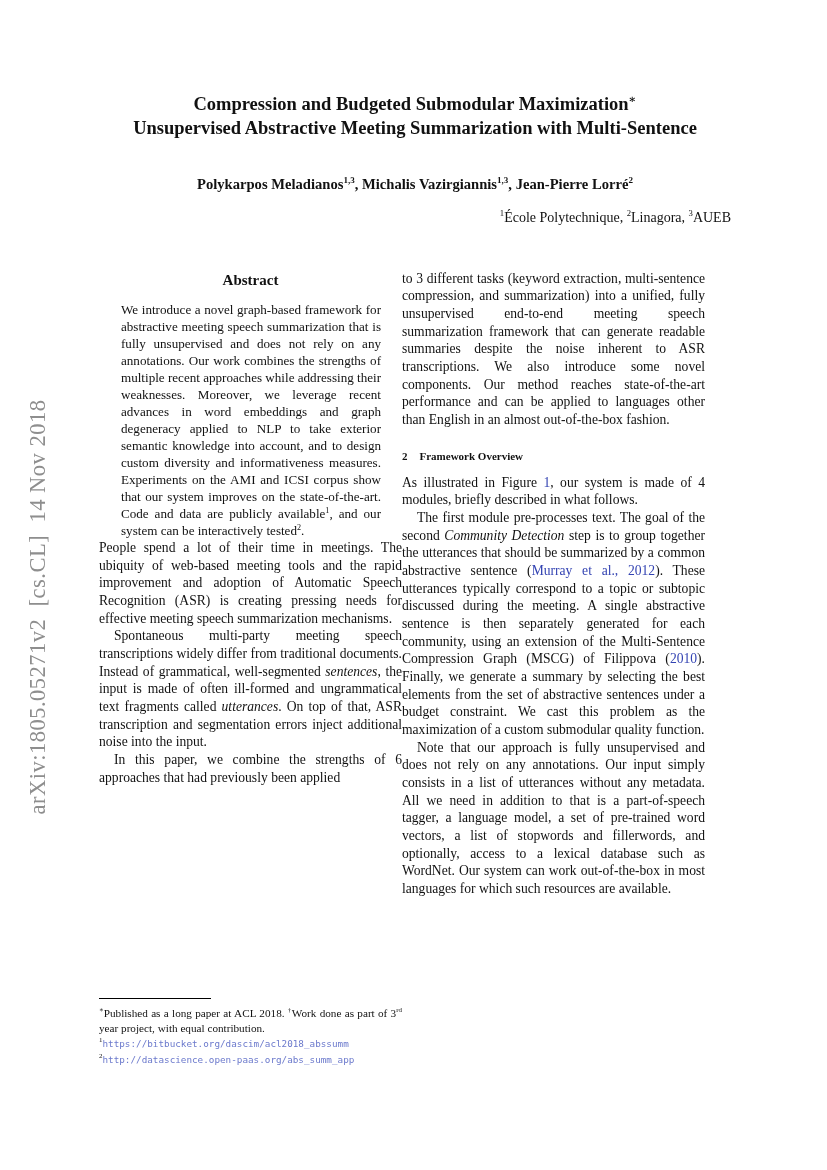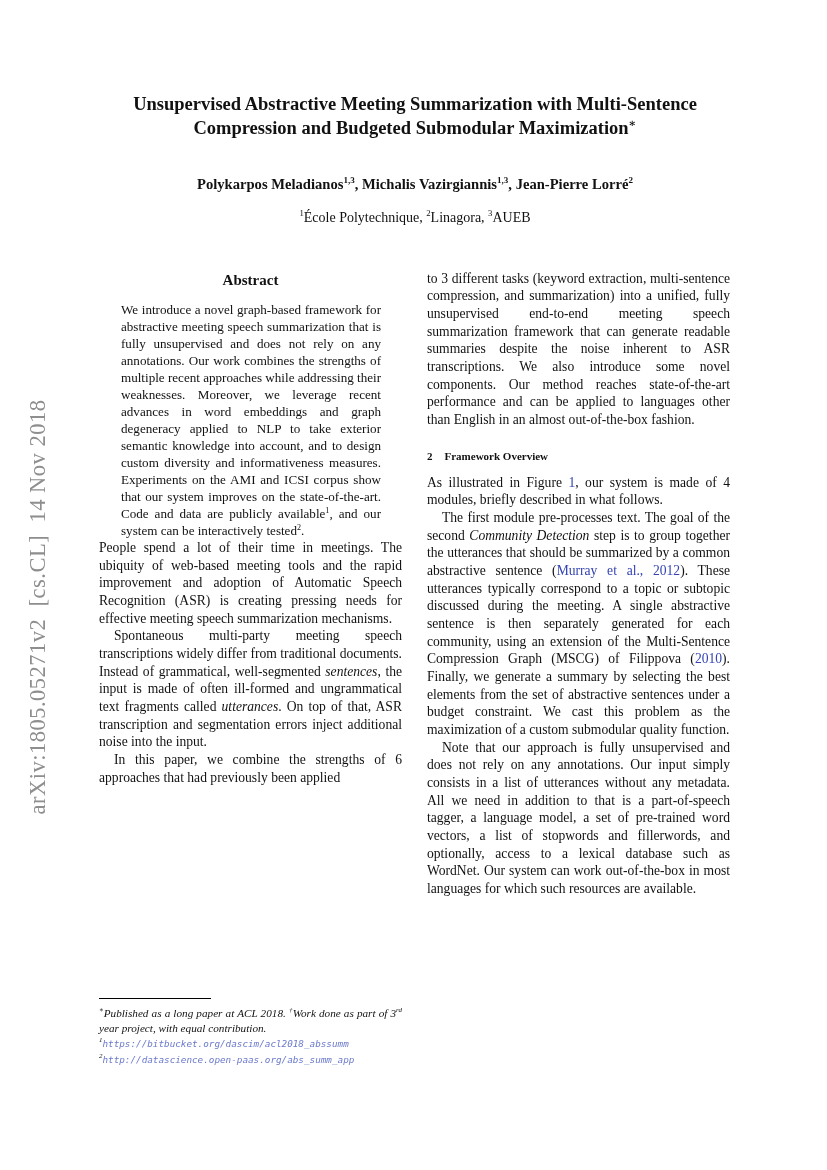--- a/index.html
+++ b/index.html
@@ -22,23 +22,23 @@
     font-size:22.5px;
     letter-spacing:0.5px;
   }
 
   .content { position:absolute; left:99px; top:0; width:632px; }
 
   .title { margin-top:92px; font-size:18.5px; font-weight:bold; text-align:center; line-height:1.32; }
   .title .tline { display:block; }
 
   .authors { margin-top:34px; font-size:14.6px; font-weight:bold; text-align:center; line-height:1.36; }
-  .affil   { margin-top:15px; font-size:14px; text-align:center; }
+  .affil   { margin-top:15px; font-size:14px; text-align:right; }
 
-  .columns { display:flex; gap:25px; margin-top:44px; align-items:center; }
+  .columns { display:flex; margin-top:44px; align-items:center; }
   .col { width:303px; min-height:798px; }
   .col-left { display:flex; flex-direction:column; }
 
   .abs-head { font-size:15px; font-weight:bold; text-align:center; margin:2px 0 12px; }
   .abstract {
     margin:0 21px 0 22px;
     font-size:13.1px; line-height:1.3; text-align:justify;
     hyphens:auto; -webkit-hyphens:auto;
   }
 
@@ -46,21 +46,21 @@
   .sec-num { margin-right:12px; }
 
   .p {
     font-size:13.6px; line-height:1.3; text-align:justify;
     hyphens:auto; -webkit-hyphens:auto;
   }
   .p.ind { text-indent:15px; }
 
   .footnotes { margin-top:auto; }
   .fnrule { width:112px; border-top:1px solid #000; margin-bottom:7px; }
-  .fn { font-size:11.2px; line-height:1.3; text-align:justify; hyphens:auto;font-style:italic; -webkit-hyphens:auto; }
+  .fn { font-size:11.2px; line-height:1.3; text-align:justify; hyphens:auto; -webkit-hyphens:auto; }
   .fn-url { line-height:1.45; }
 
   .rt-sup { vertical-align:super; font-size:0.62em; line-height:0; }
   .rt-i   { font-style:italic; }
   .rt-link{ color:var(--citation-color,#3343b2); }
   .rt-mono{
     font-family:"DejaVu Sans Mono","Liberation Mono",monospace;
     font-size:9.3px;
     color:var(--url-color,#6b79cc);
   }
@@ -68,22 +68,22 @@
 </head>
 <body>
 
 <div class="sheet">
 
   <div class="watermark">arXiv:1805.05271v2  [cs.CL]  14 Nov 2018</div>
 
   <div class="content">
 
     <h1 class="title">
+      <span class="tline"><span>Compression and Budgeted Submodular Maximization</span><span class="rt-sup">∗</span></span>
       <span class="tline">Unsupervised Abstractive Meeting Summarization with Multi-Sentence</span>
-      <span class="tline"><span>Compression and Budgeted Submodular Maximization</span><span class="rt-sup">∗</span></span>
     </h1>
 
     <div class="authors">
       <div><span>Polykarpos Meladianos</span><span class="rt-sup">1,3</span><span>, Michalis Vazirgiannis</span><span class="rt-sup">1,3</span><span>, Jean-Pierre Lorré</span><span class="rt-sup">2</span></div>
     </div>
 
     <div class="affil"><span class="rt-sup">1</span><span>École Polytechnique, </span><span class="rt-sup">2</span><span>Linagora, </span><span class="rt-sup">3</span><span>AUEB</span></div>
 
     <div class="columns">
 

